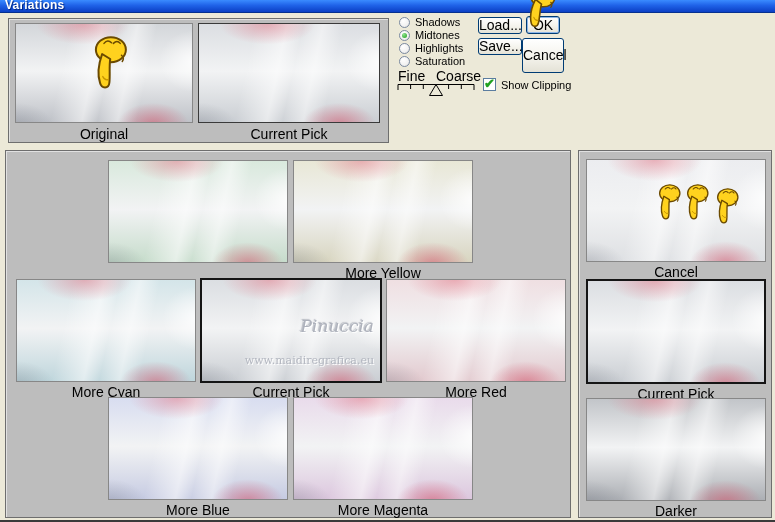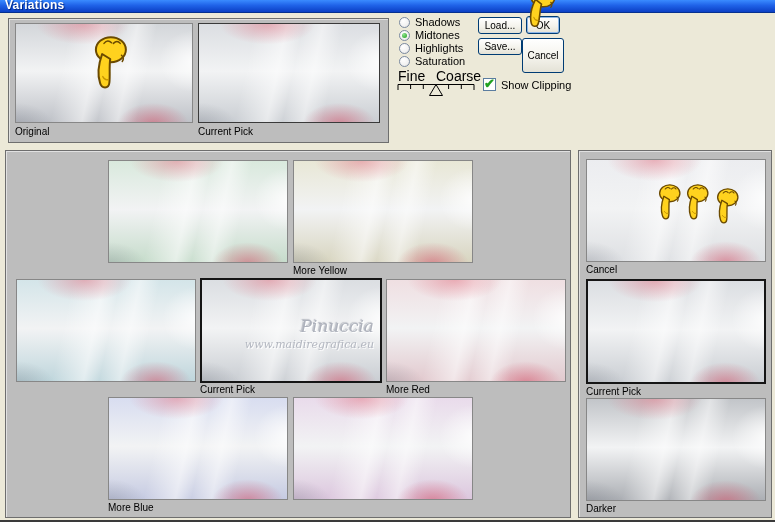--- a/index.html
+++ b/index.html
@@ -45,29 +45,29 @@
   .t-current {--a:#dbdee2;--b:#caced3;}
   .t-green   {--a:#d9e9dd;--b:#c6dccb;}
   .t-yellow  {--a:#e8e7d6;--b:#d8d5c0;}
   .t-cyan    {--a:#d4e5e9;--b:#bfd6dc;}
   .t-red     {--a:#efdfe2;--b:#e2c9ce;}
   .t-blue    {--a:#d8ddf0;--b:#c6cbe2;}
   .t-magenta {--a:#e9dbeb;--b:#dcc7de;}
   .t-lighter {--a:#ecedf0;--b:#dee0e3;}
   .t-darker  {--a:#c2c5c9;--b:#acafb4;}
   .tlabel{
-    position:absolute; text-align:left; font-size:10px; color:#000;
+    position:absolute; text-align:center; font-size:14px; color:#000;
     white-space:nowrap;
   }
   
   .btn{
     position:absolute; box-sizing:border-box;
     border:1px solid #003c74; border-radius:3px;
     background:linear-gradient(180deg,#ffffff 0%,#f4f3ec 55%,#e4e2d6 100%);
-    font-family:"Liberation Sans",sans-serif; font-size:10px; color:#000;
+    font-family:"Liberation Sans",sans-serif; font-size:14px; color:#000;
     text-align:center; padding:0; line-height:15px; cursor:default;
   }
   .btn.default{ box-shadow: inset 0 0 0 1px #8db7e8; }
   
   .radio-row{ position:absolute; height:12px; }
   .radio{
     position:absolute; left:0; top:0; width:11px; height:11px; border-radius:50%;
     background:radial-gradient(circle at 35% 30%, #ffffff 0%, #f2f2f2 60%, #dcdcdc 100%);
     border:1px solid #7b8aa0; box-sizing:border-box;
   }
@@ -89,23 +89,23 @@
   .slider-label{ position:absolute; font-size:14px; }
   
   .wm{
     position:absolute; right:6px; top:36px; text-align:right; pointer-events:none;
   }
   .wm .wm1{
     font-family:"DejaVu Serif", serif; font-style:italic; font-size:17px;
     color:#aeb2bc; text-shadow:1px 1px 0 rgba(255,255,255,.95), -1px -1px 1px rgba(130,135,150,.5);
   }
   .wm .wm2{
-    font-family:"DejaVu Serif", serif; font-style:italic; font-size:11px;
+    font-family:"DejaVu Serif", serif; font-size:11px;
     color:#b3b7c0; text-shadow:1px 1px 0 rgba(255,255,255,.95);
-    margin-top:2px;
+    margin-top:18px;
   }
   .hand{ position:absolute; }
 </style>
 </head>
 <body>
 
 <div id="app">
 
   <svg width="0" height="0" style="position:absolute">
     <symbol id="hand" viewBox="0 0 32 46">
@@ -181,33 +181,35 @@
   </span>
   <span style="position:absolute;left:501px;top:79px;">Show Clipping</span>
 
   <div class="panel" style="left:5px;top:150px;width:566px;height:368px;">
 
     <div class="thumb t-green" style="left:102px;top:9px;"></div>
     <div class="thumb t-yellow" style="left:287px;top:9px;"></div>
     <div class="tlabel" style="left:287px;top:114px;width:180px;">More Yellow</div>
 
     <div class="thumb t-cyan" style="left:10px;top:128px;"></div>
+    <div class="tlabel" style="left:10px;top:233px;width:180px;">More Cyan</div>
     <div class="thumb t-current sel" style="left:194px;top:127px;width:182px;height:105px;">
       <div class="wm">
         <div class="wm1">Pinuccia</div>
         <div class="wm2">www.maidiregrafica.eu</div>
       </div>
     </div>
     <div class="tlabel" style="left:194px;top:233px;width:182px;">Current Pick</div>
     <div class="thumb t-red" style="left:380px;top:128px;"></div>
     <div class="tlabel" style="left:380px;top:233px;width:180px;">More Red</div>
 
     <div class="thumb t-blue" style="left:102px;top:246px;"></div>
     <div class="tlabel" style="left:102px;top:351px;width:180px;">More Blue</div>
     <div class="thumb t-magenta" style="left:287px;top:246px;"></div>
+    <div class="tlabel" style="left:287px;top:351px;width:180px;">More Magenta</div>
   </div>
 
   <div class="panel" style="left:578px;top:150px;width:194px;height:368px;">
     <div class="thumb t-lighter" style="left:7px;top:8px;">
       <svg class="hand" style="left:68px;top:22px;width:27px;height:42px;">
           <use href="#hand"></use>
         </svg>
       <svg class="hand" style="left:96px;top:22px;width:27px;height:42px;">
           <use href="#hand"></use>
         </svg>

